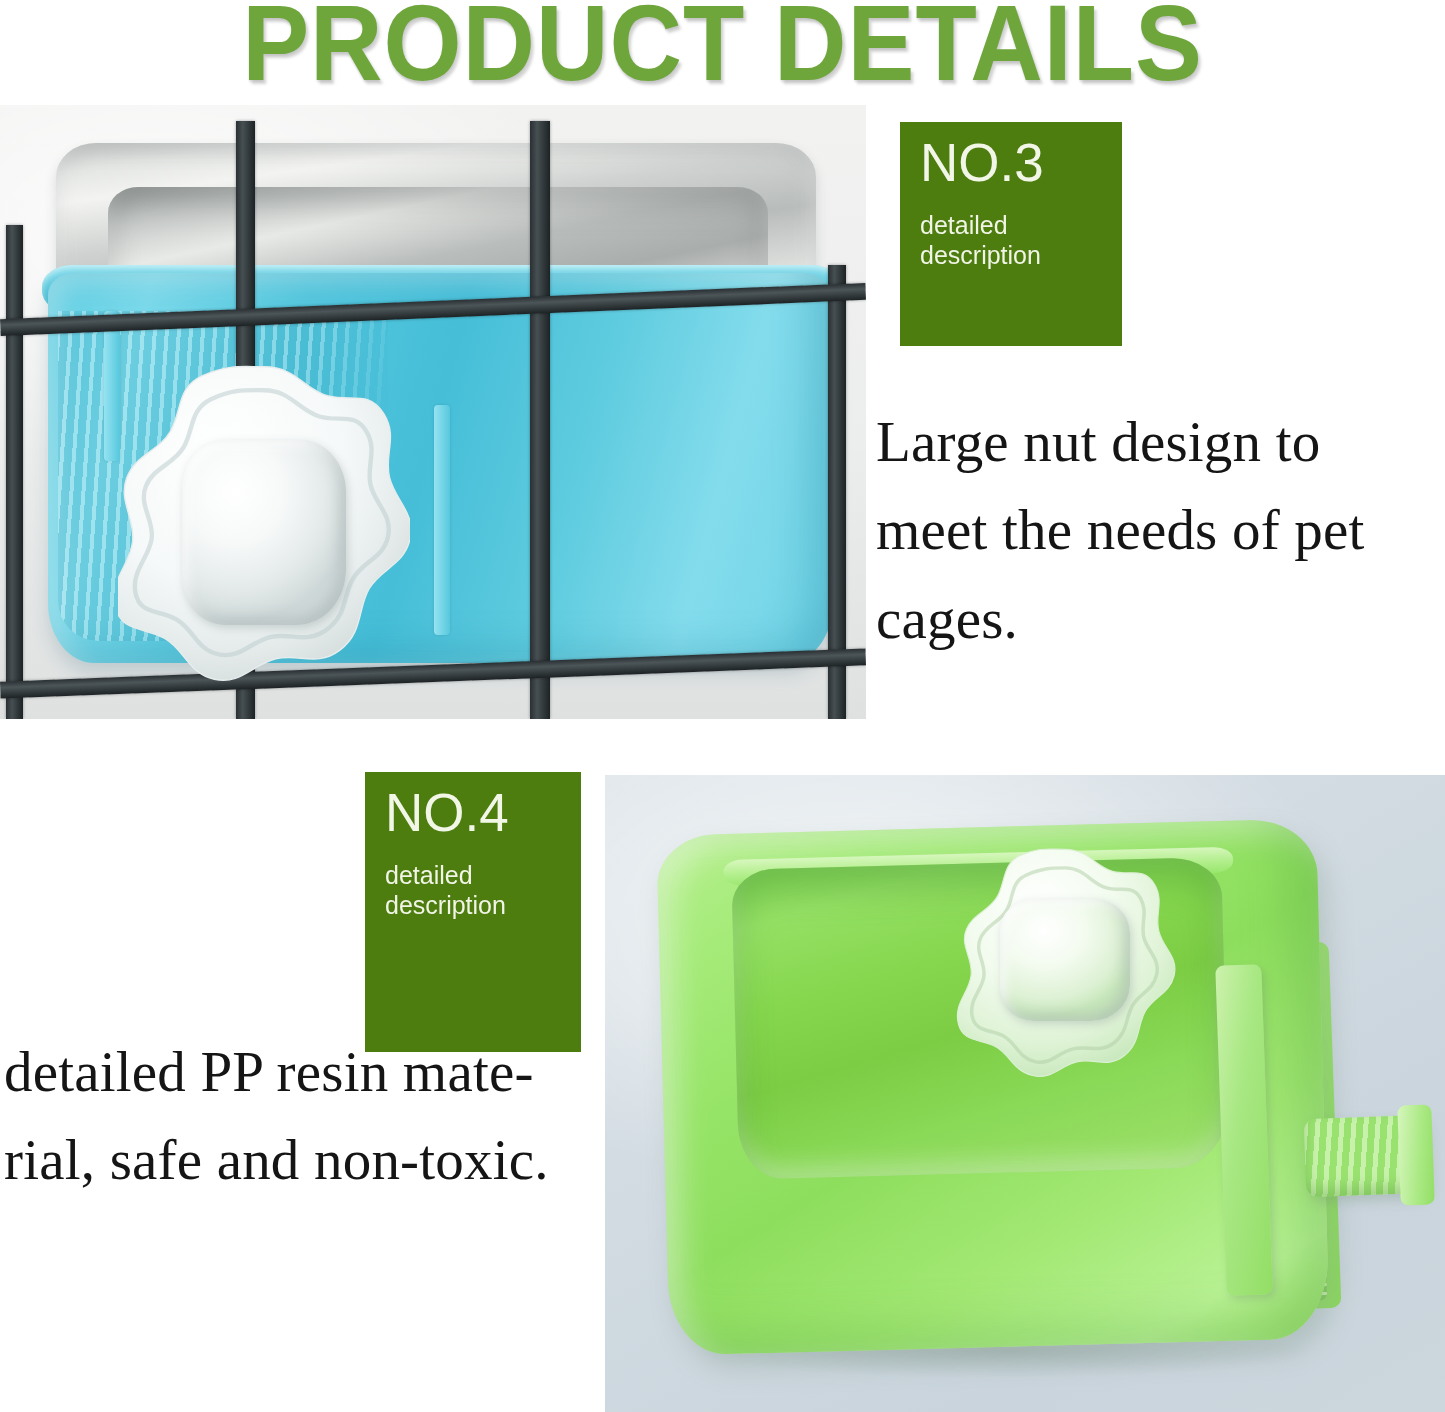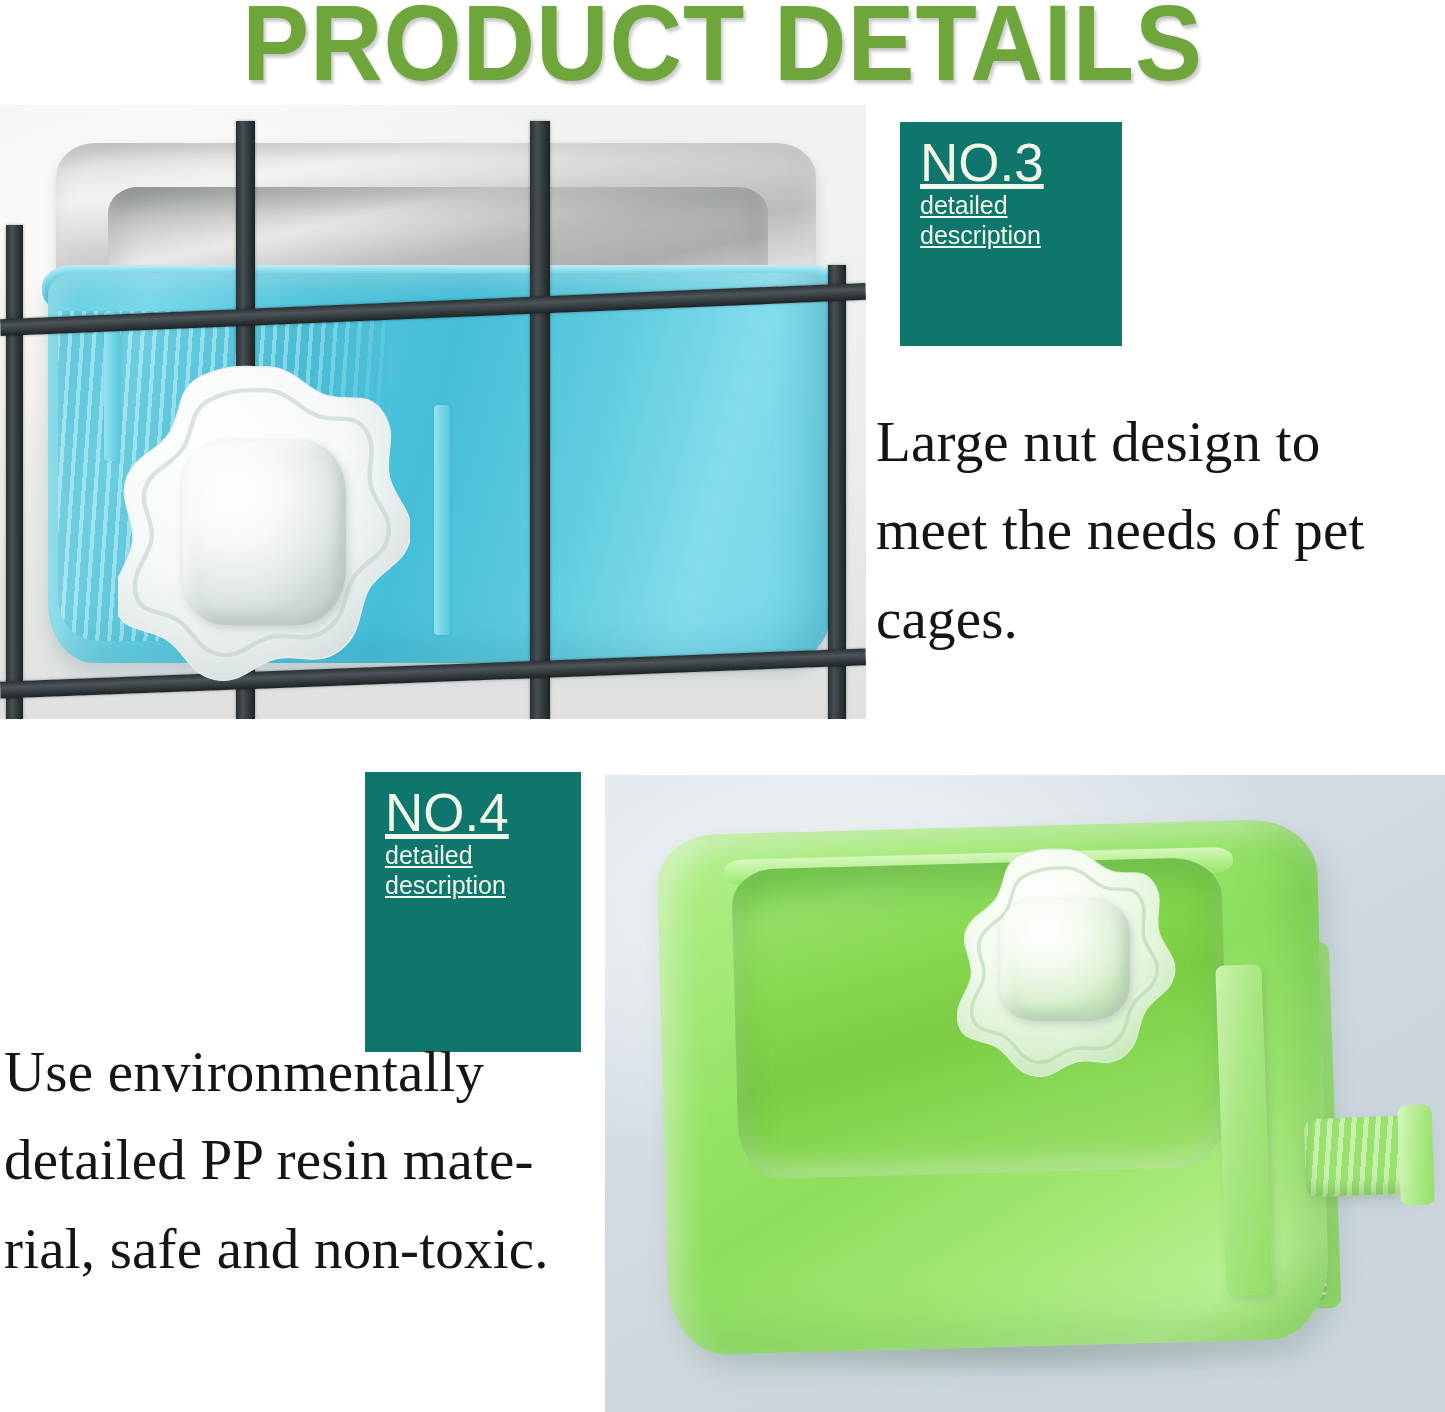--- a/index.html
+++ b/index.html
@@ -154,33 +154,33 @@
     background:
       radial-gradient(ellipse 75% 70% at 32% 28%, #ffffff 0%, #f7f9f9 40%, #e2e8e8 78%, #cfd8d8 100%);
     box-shadow: inset -6px -6px 14px rgba(150,165,165,.45),
                 inset 5px 5px 12px rgba(255,255,255,.9),
                 2px 3px 8px rgba(120,135,135,.30);
   }
 
   
   .badge {
     position: absolute;
-    background: #0f766e;
+    background: #4d7c0f;
     padding: 14px 12px 10px 20px;
     color: #f4f7ec;
-    text-decoration: underline;
   }
   .badge .badge-no {
     font-size: 53px;
     font-weight: 300;
     line-height: 1.02;
     letter-spacing: 0px;
     color: #f2f6e7;
   }
   .badge .badge-sub {
+    margin-top: 20px;
     font-size: 25px;
     font-weight: 300;
     line-height: 1.20;
     color: #f1f5e6;
   }
 
   
   .body-copy {
     position: absolute;
     font-family: Liberation Serif, serif;
@@ -365,21 +365,20 @@
 
 <div class="badge" style="left:365px; top:772px; width:216px; height:280px;">
   <div class="badge-no">NO.4</div>
   <div class="badge-sub">
     <div>detailed</div>
     <div>description</div>
   </div>
 </div>
 
 <div class="body-copy" style="left:4px; top:1028px; width:586px;">
-  <div>Use environmentally</div>
   <div>detailed PP resin mate-</div>
   <div>rial, safe and non-toxic.</div>
 </div>
 
 <div class="sec4-photo">
   <div class="table-glow"></div>
   <div class="shadow-under"></div>
 
   <div class="bracket-back"></div>
   <div class="bracket-ridges"></div>

